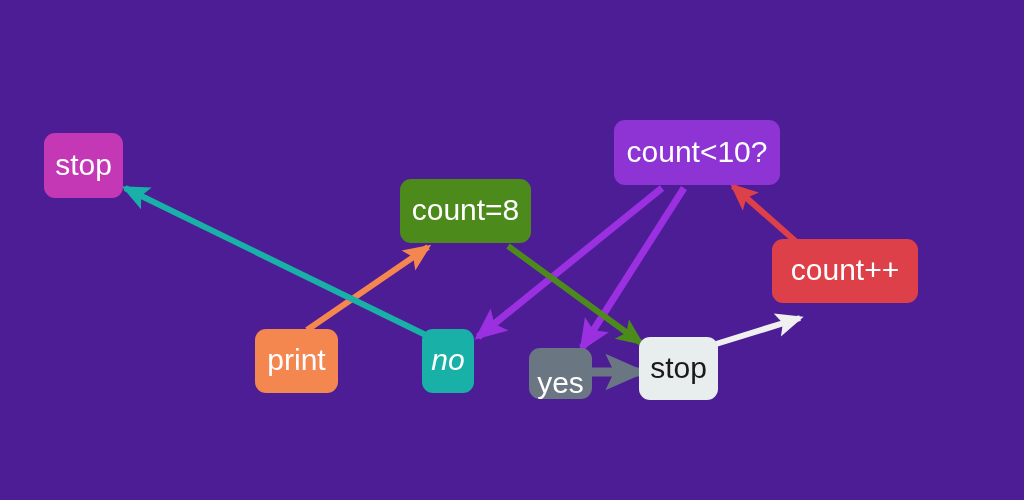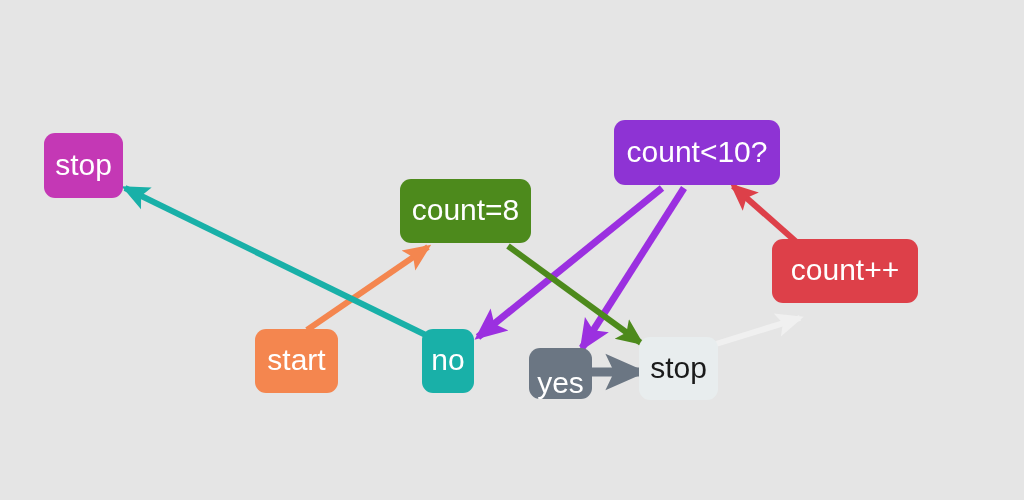--- a/index.html
+++ b/index.html
@@ -41,21 +41,21 @@
     letter-spacing: 0px;
   }
   .node-label {
     display: block;
     transform: translateY(-1px);
   }
 </style>
 </head>
 <body>
 
-<div id="canvas" style="width: 1024px; height: 500px; background: #e5e5e5;">
+<div id="canvas" style="width: 1024px; height: 500px; background: #4c1d95;">
 
   <svg id="edge-layer" viewBox="0 0 1024 500" xmlns="http://www.w3.org/2000/svg">
       <defs>
         <marker id="arrow-0" viewBox="0 0 10 10" refX="8.6" refY="5" markerWidth="4.6" markerHeight="4.6" orient="auto-start-reverse" markerUnits="strokeWidth">
           <path d="M 0 0.6 L 10 5 L 0 9.4 L 2.1 5 Z" fill="#f4864f"></path>
         </marker>
         <marker id="arrow-1" viewBox="0 0 10 10" refX="8.6" refY="5" markerWidth="4.6" markerHeight="4.6" orient="auto-start-reverse" markerUnits="strokeWidth">
           <path d="M 0 0.6 L 10 5 L 0 9.4 L 2.1 5 Z" fill="#19b0a8"></path>
         </marker>
         <marker id="arrow-2" viewBox="0 0 10 10" refX="8.6" refY="5" markerWidth="4.6" markerHeight="4.6" orient="auto-start-reverse" markerUnits="strokeWidth">
@@ -94,23 +94,23 @@
       <div class="node" style="left: 400px; top: 179px; width: 131px; height: 64px; background: rgb(77, 138, 28); color: rgb(255, 255, 255);">
         <span class="node-label">count=8</span>
       </div>
       <div class="node" style="left: 614px; top: 120px; width: 166px; height: 65px; background: rgb(142, 51, 212); color: rgb(255, 255, 255);">
         <span class="node-label">count&lt;10?</span>
       </div>
       <div class="node" style="left: 772px; top: 239px; width: 146px; height: 64px; background: rgb(221, 64, 73); color: rgb(255, 255, 255);">
         <span class="node-label">count++</span>
       </div>
       <div class="node" style="left: 255px; top: 329px; width: 83px; height: 64px; background: rgb(244, 134, 79); color: rgb(255, 255, 255);">
-        <span class="node-label">start</span>
+        <span class="node-label">print</span>
       </div>
-      <div class="node" style="left: 422px; top: 329px; width: 52px; height: 64px; background: rgb(25, 176, 168); color: rgb(255, 255, 255);">
+      <div class="node" style="left: 422px; top: 329px; width: 52px; height: 64px; background: rgb(25, 176, 168); color: rgb(255, 255, 255); font-style: italic;">
         <span class="node-label">no</span>
       </div>
       <div class="node" style="left: 529px; top: 348px; width: 63px; height: 51px; background: rgb(107, 118, 131); color: rgb(255, 255, 255); align-items: flex-end;">
         <span class="node-label">yes</span>
       </div>
       <div class="node" style="left: 639px; top: 337px; width: 79px; height: 63px; background: rgb(232, 237, 238); color: rgb(26, 26, 26);">
         <span class="node-label">stop</span>
       </div>
     </div>
 

